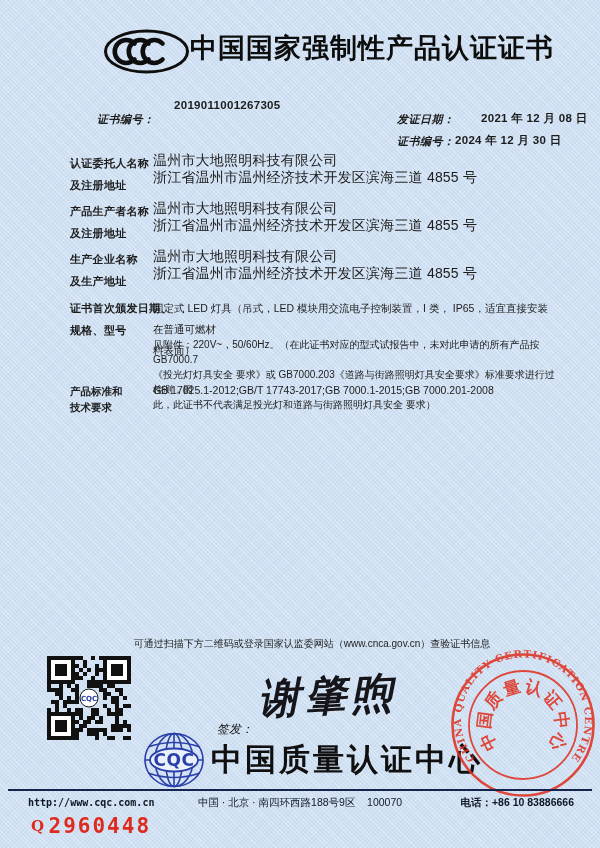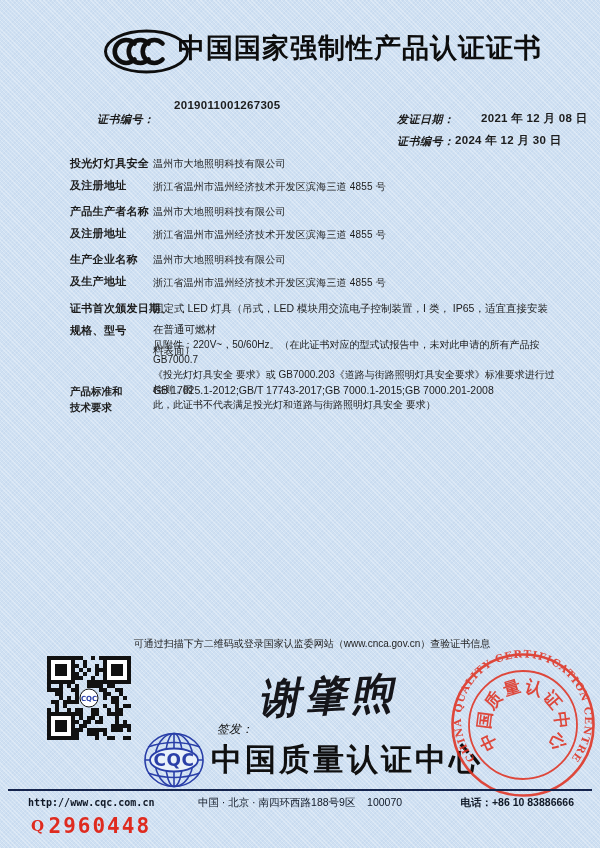--- a/index.html
+++ b/index.html
@@ -9,25 +9,25 @@
     position:relative; width:600px; height:848px; overflow:hidden;
     background-color:#cfe0f2;
     background-image:
       repeating-linear-gradient(45deg, rgba(255,255,255,.30) 0 1px, transparent 1px 3px),
       repeating-linear-gradient(-45deg, rgba(182,205,233,.28) 0 1px, transparent 1px 3px);
     color:#1c1c1c;
   }
   .abs { position:absolute; }
   .kai { font-family:"DejaVu Serif","Liberation Serif",serif; font-style:italic; }
   .bold { font-weight:700; }
-  .title { font-size:27px; font-weight:700; letter-spacing:1px; color:#0d0d0d; font-family:"DejaVu Sans","Liberation Sans",sans-serif; }
+  .title { font-size:27px; font-weight:700; letter-spacing:1px; color:#0d0d0d; font-family:"DejaVu Sans","Liberation Sans",sans-serif;margin-left:12px; }
   .meta-label { font-size:11px; font-weight:700; letter-spacing:.5px; }
   .meta-value { font-size:11.5px; font-weight:700; letter-spacing:.3px; }
   .fld-label { font-size:11px; font-weight:700; white-space:pre-line; line-height:22px; letter-spacing:.3px; }
-  .fld-value { font-size:10px; white-space:pre-line; line-height:23px; letter-spacing:.2px; }
+  .fld-value { font-size:14px; white-space:pre-line; line-height:17px; letter-spacing:.2px; }
   .prod-name { font-size:10.5px; white-space:pre-line; line-height:21px; }
   .prod-note { font-size:10px;  white-space:pre-line; line-height:15px; }
   .std-label { font-size:10.5px; font-weight:700; white-space:pre-line; line-height:15.5px; }
   .std-value { font-size:10.5px; }
   .notes { font-size:11px; white-space:pre-line; line-height:17.4px; letter-spacing:1.1px; color:#222; }
   .verify { font-size:10px; text-align:center; color:#1e1e1e; }
   .sign-label { font-size:12px; color:#111; }
   .signature { font-family:"DejaVu Serif","Liberation Serif",serif; font-style:italic; font-weight:700;
                font-size:42px; color:#15151a; transform:rotate(-3deg); letter-spacing:4px; }
   .issuer-name { font-size:31px; font-weight:600; letter-spacing:3px; color:#101010; }
@@ -55,21 +55,21 @@
   </svg>
   <div class="abs title" style="left:178px; top:30px;">中国国家强制性产品认证证书</div>
 
   <span class="abs kai meta-label" style="left:97px; top:112px;">证书编号：</span>
   <span class="abs meta-value" style="left:150px; top:99px; font-weight:600;padding-left:24px;">2019011001267305</span>
   <span class="abs kai meta-label" style="left:397px; top:112px;">发证日期：</span>
   <span class="abs meta-value" style="left:481px; top:111px;">2021 年 12 月 08 日</span>
   <span class="abs kai meta-label" style="left:397px; top:134px;">证书编号：</span>
   <span class="abs meta-value" style="left:455px; top:133px;">2024 年 12 月 30 日</span>
 
-  <div class="abs fld-label" style="left:70px; top:152px;">投光灯灯具安全
+  <div class="abs fld-label" style="left:70px; top:152px;">认证委托人名称
 及注册地址</div>
   <div class="abs fld-value" style="left:153px; top:152px; width:400px;">温州市大地照明科技有限公司
 浙江省温州市温州经济技术开发区滨海三道 4855 号</div>
 
   <div class="abs fld-label" style="left:70px; top:200px;">产品生产者名称
 及注册地址</div>
   <div class="abs fld-value" style="left:153px; top:200px; width:400px;">温州市大地照明科技有限公司
 浙江省温州市温州经济技术开发区滨海三道 4855 号</div>
 
   <div class="abs fld-label" style="left:70px; top:248px;">生产企业名称

